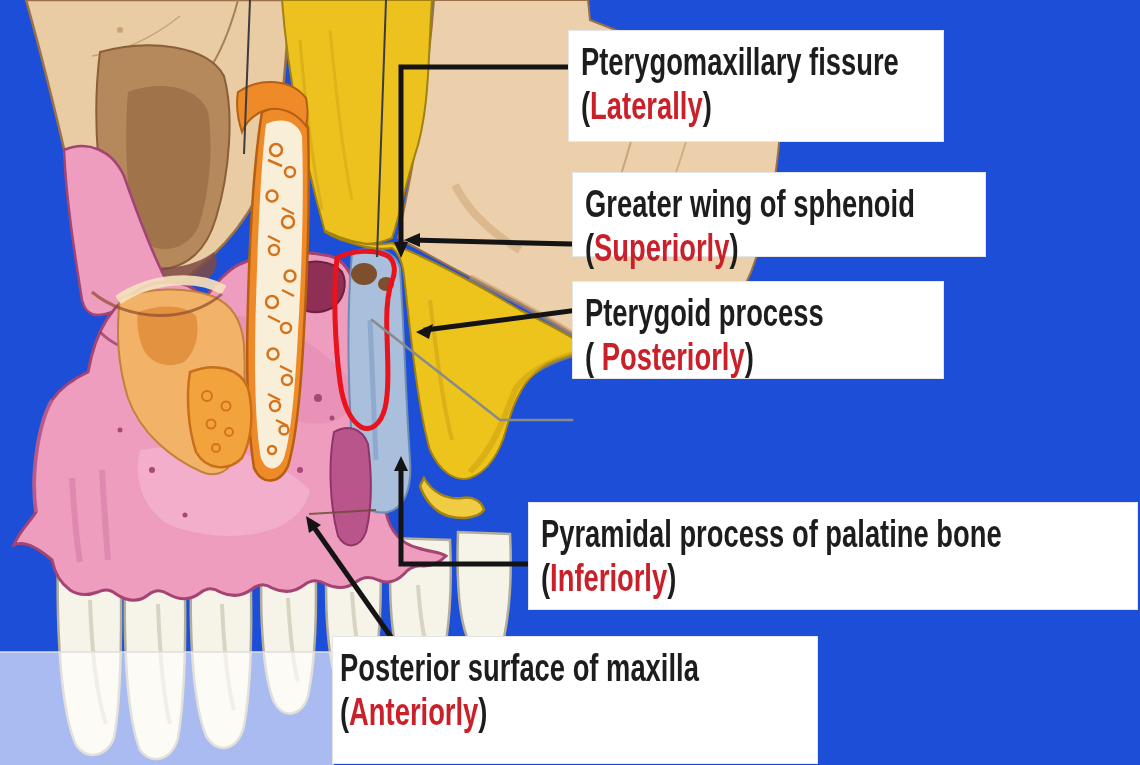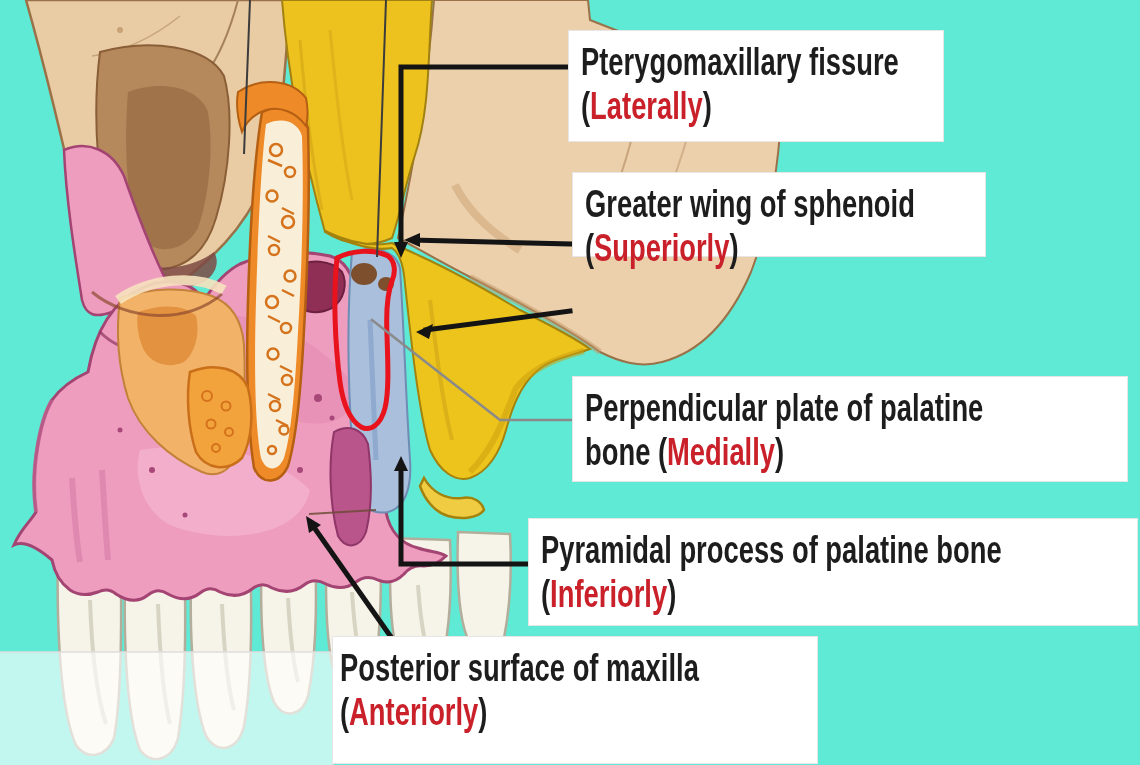--- a/index.html
+++ b/index.html
@@ -1,29 +1,29 @@
 <!DOCTYPE html>
 <html><head>
 <meta charset="utf-8">
 <style>
   html,body{margin:0;padding:0;background:#ffffff;}
-  #stage{position:relative;width:1140px;height:765px;overflow:hidden;background:#5eead4;
+  #stage{position:relative;width:1140px;height:765px;overflow:hidden;background:#1d4ed8;
          font-family:"Liberation Sans",sans-serif;}
   #artwork{position:absolute;left:0;top:0;z-index:1;}
   .lbl-box{position:absolute;z-index:2;background:#ffffff;border:1px solid #e6e6e6;
            padding:9px 12px 6px 12px;box-sizing:border-box;}
   .lbl-line{font-weight:700;font-size:38px;line-height:44px;color:#1d1d1d;
             white-space:nowrap;transform:scaleX(0.72);transform-origin:0 0;}
   .dir-red{color:#c9202a;}
   
   .b1{left:568px;top:30px;width:376px;height:112px;}
   .b2{left:572px;top:172px;width:414px;height:85px;}
   .b3{left:572px;top:281px;width:372px;height:98px;}
   .b4{left:572px;top:376px;width:556px;height:106px;}
-  .b5{left:528px;top:502px;width:610px;height:108px;margin-top:16px;}
+  .b5{left:528px;top:502px;width:610px;height:108px;}
   .b6{left:332px;top:636px;width:486px;height:128px;padding-left:7px;}
 </style>
 </head>
 <body>
 
 <div id="stage">
 
 <svg id="artwork" width="1140" height="765" viewBox="0 0 1140 765">
 
   <g>
@@ -240,25 +240,25 @@
 <div class="lbl-box b1">
   <div class="lbl-line"><span>Pterygomaxillary fissure</span></div>
   <div class="lbl-line"><span></span><span>(</span><span class="dir-red">Laterally</span><span>)</span></div>
 </div>
 
 <div class="lbl-box b2">
   <div class="lbl-line"><span>Greater wing of sphenoid</span></div>
   <div class="lbl-line"><span></span><span>(</span><span class="dir-red">Superiorly</span><span>)</span></div>
 </div>
 
-
-<div class="lbl-box b4">
-  <div class="lbl-line"><span>Perpendicular plate of palatine</span></div>
-  <div class="lbl-line"><span>bone </span><span>(</span><span class="dir-red">Medially</span><span>)</span></div>
-</div>
+<div class="lbl-box b3">
+  <div class="lbl-line"><span>Pterygoid process</span></div>
+  <div class="lbl-line"><span></span><span>( </span><span class="dir-red">Posteriorly</span><span>)</span></div>
+</div>
+
 
 <div class="lbl-box b5">
   <div class="lbl-line"><span>Pyramidal process of palatine bone</span></div>
   <div class="lbl-line"><span></span><span>(</span><span class="dir-red">Inferiorly</span><span>)</span></div>
 </div>
 
 <div class="lbl-box b6">
   <div class="lbl-line"><span>Posterior surface of maxilla</span></div>
   <div class="lbl-line"><span></span><span>(</span><span class="dir-red">Anteriorly</span><span>)</span></div>
 </div>

